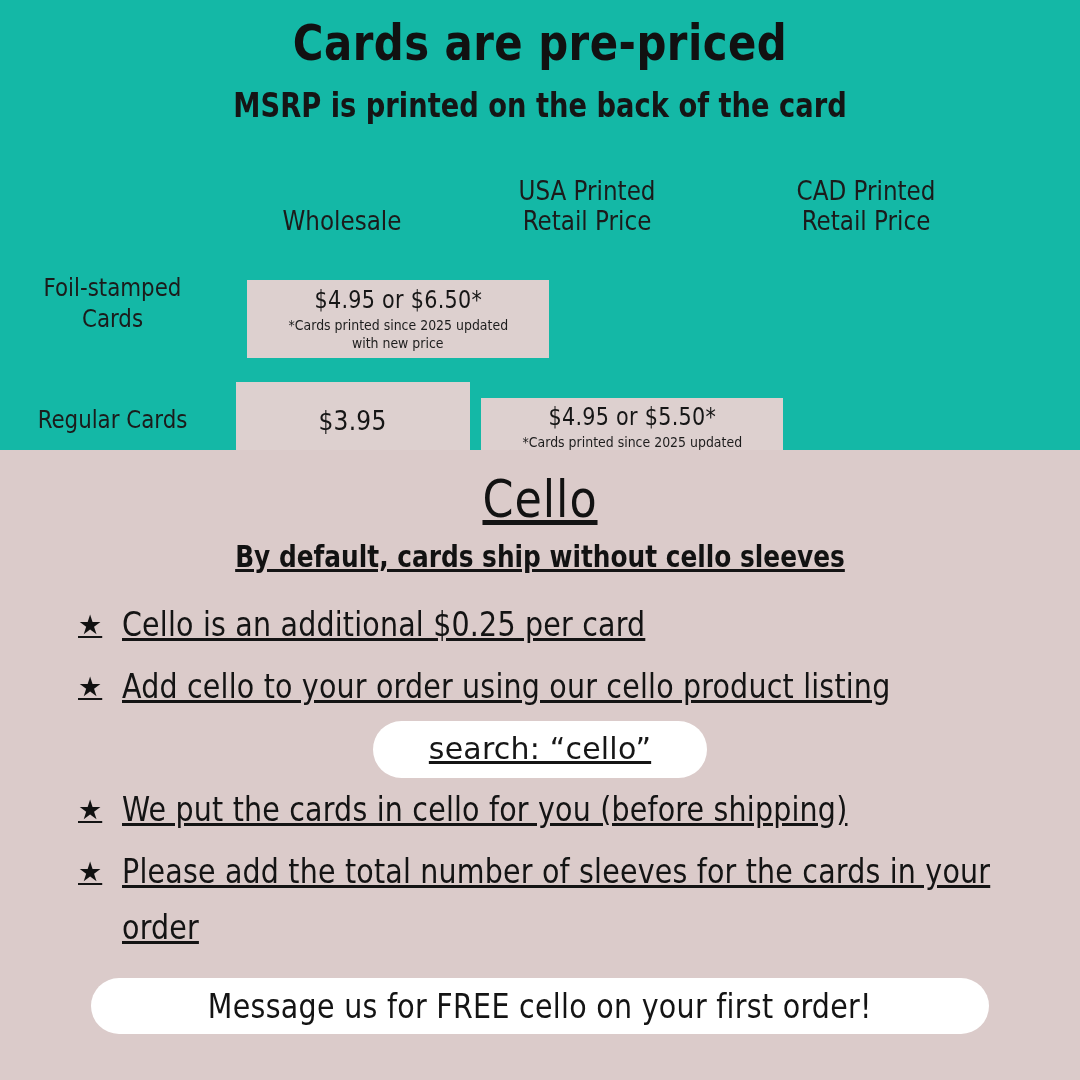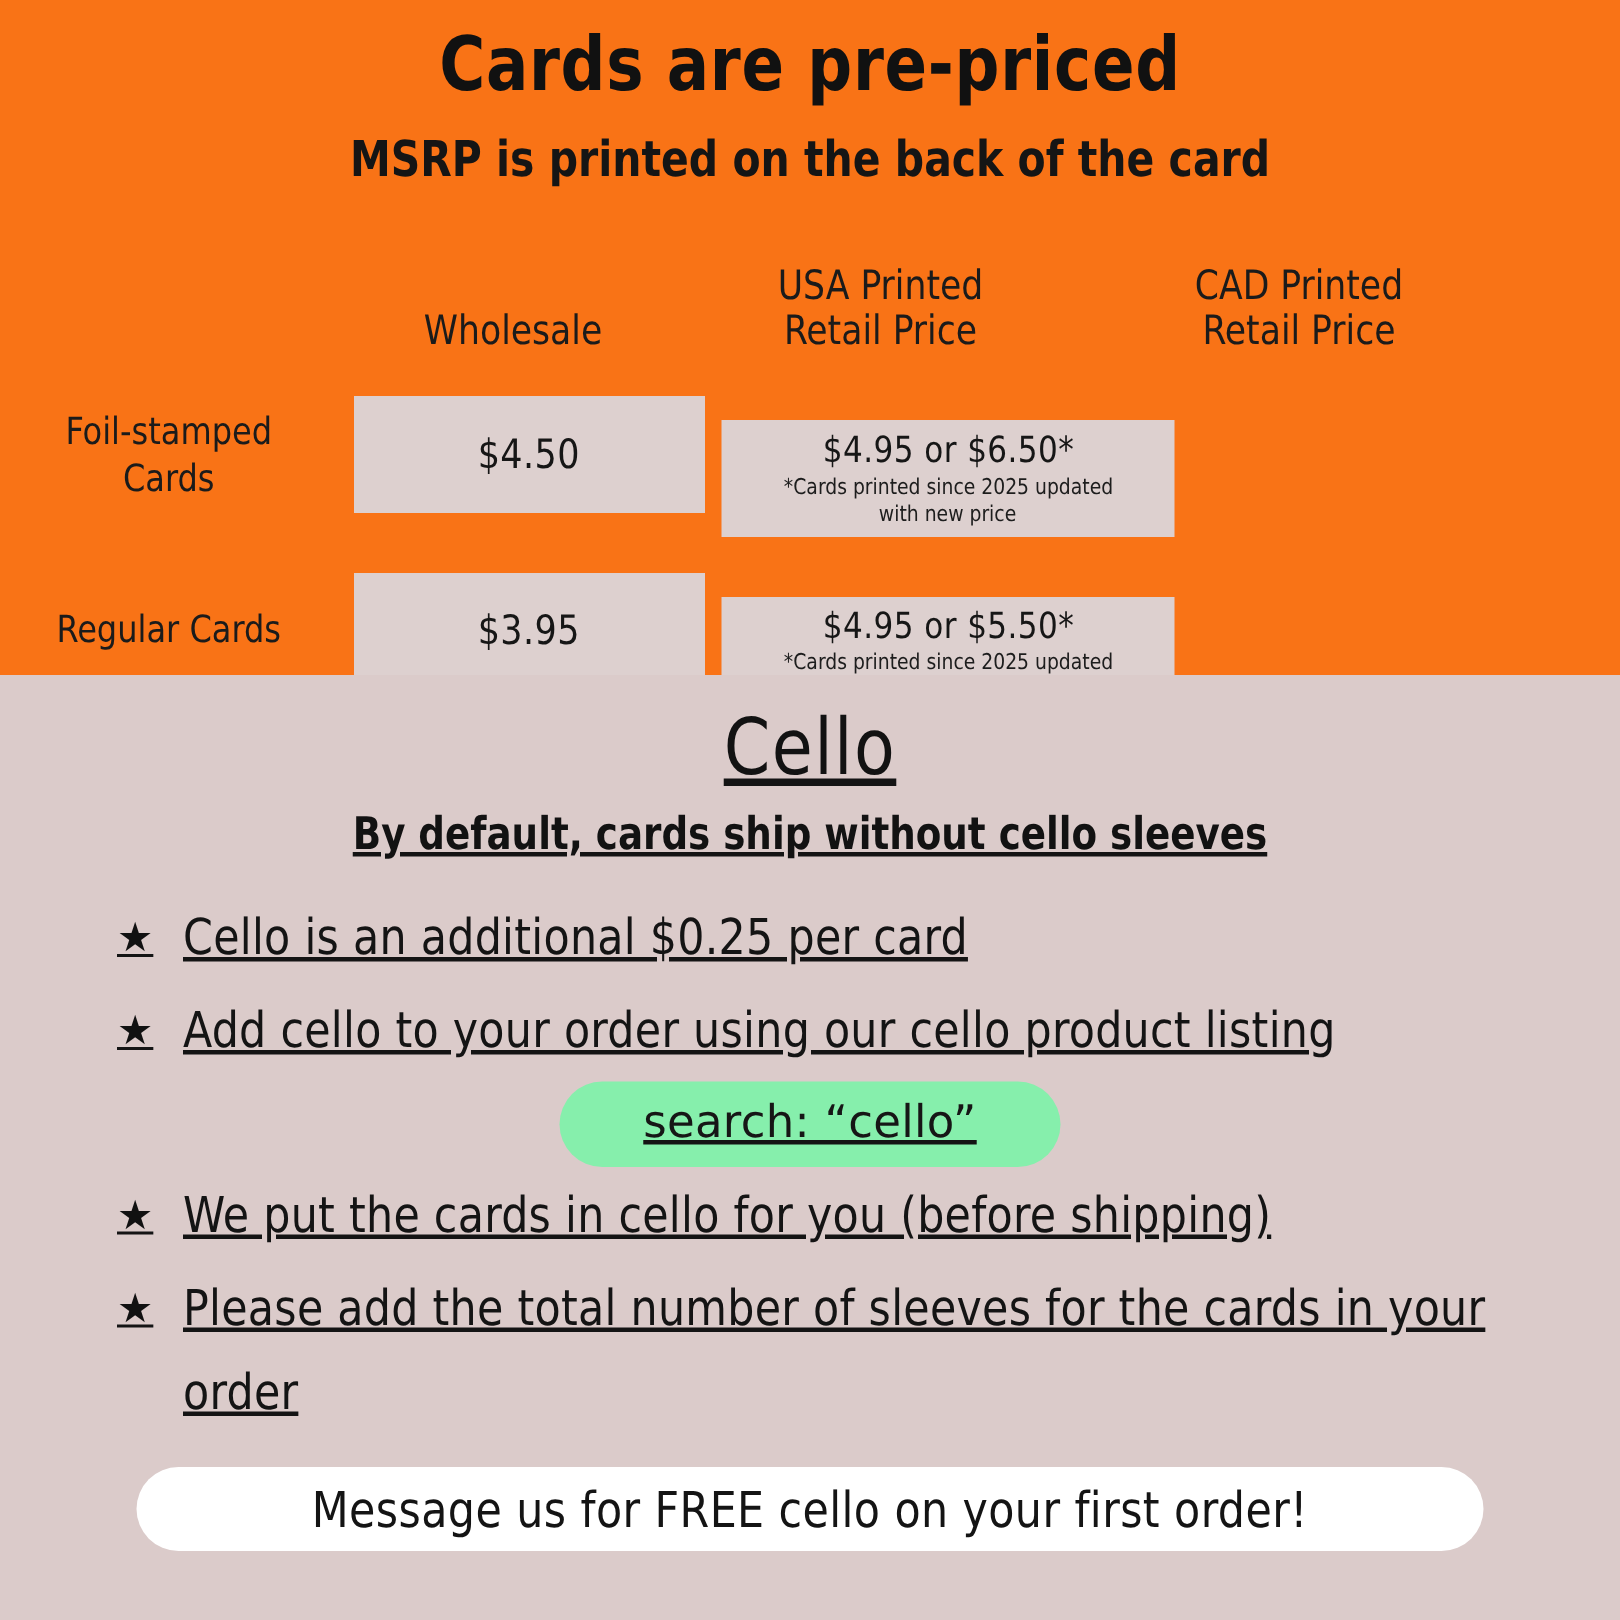--- a/index.html
+++ b/index.html
@@ -19,21 +19,21 @@
   .page {
     position: relative;
     width: 1080px;
     height: 1080px;
     display: flex;
     flex-direction: column;
   }
 
   
   .pricing-section {
-    background: #f97316;
+    background: #14b8a6;
     height: 450px;
     position: relative;
     flex: 0 0 450px;
   }
 
   .pricing-header {
     padding-top: 16px;
     text-align: center;
   }
   .title-main {
@@ -197,21 +197,21 @@
     transform: scaleX(0.96);
     transform-origin: left center;
   }
 
   .search-pill-wrap {
     display: flex;
     justify-content: center;
     margin: 6px 0 4px 0;
   }
   .search-pill {
-    background: #86efac;
+    background: #ffffff;
     border-radius: 30px;
     padding: 9px 56px 11px 56px;
     font-family: "DejaVu Sans", "Liberation Sans", sans-serif;
     font-weight: 400;
     font-size: 30px;
     line-height: 1.25;
     color: #161616;
     letter-spacing: 0.2px;
   }
 
@@ -274,23 +274,20 @@
       </div>
 
       <div class="table-row row-1">
         <div class="row-label">
           <div>
             <div>Foil-stamped</div>
             <div>Cards</div>
           </div>
         </div>
         <div class="cell-gap"></div>
-        <div class="cell cell-2">
-          <div class="cell-price">$4.50</div>
-        </div>
         <div class="cell-gap"></div>
         <div class="cell cell-3">
           <div class="cell-price">$4.95 or $6.50*</div>
           <div class="cell-note">*Cards printed since 2025 updated</div>
           <div class="cell-note" style="margin-top:0">with new price</div>
         </div>
       </div>
 
       <div class="table-row row-2">
         <div class="row-label">

